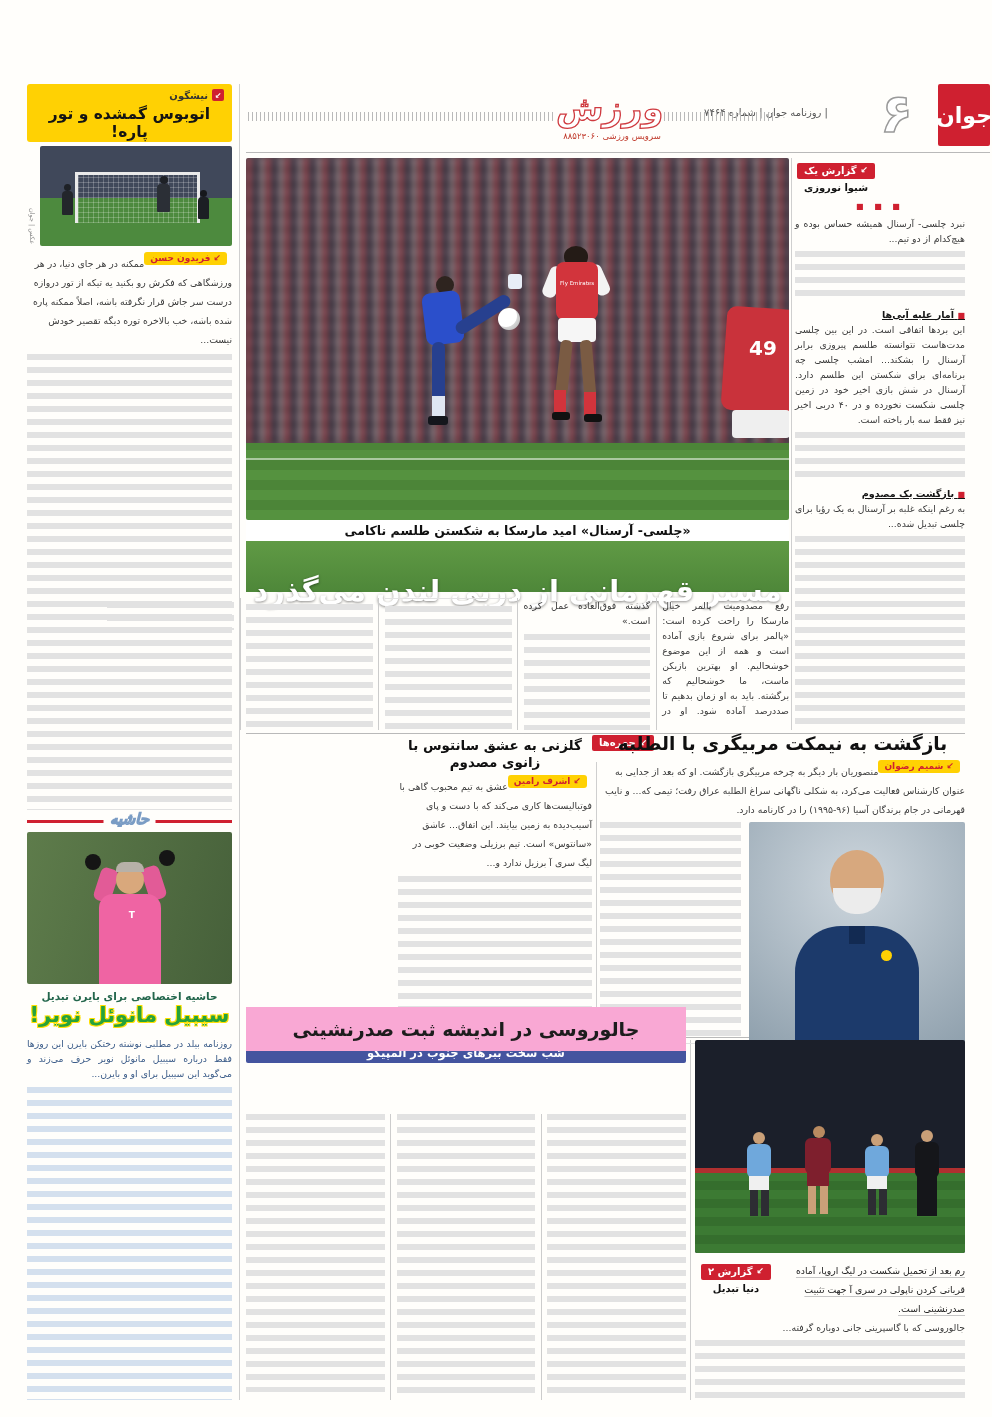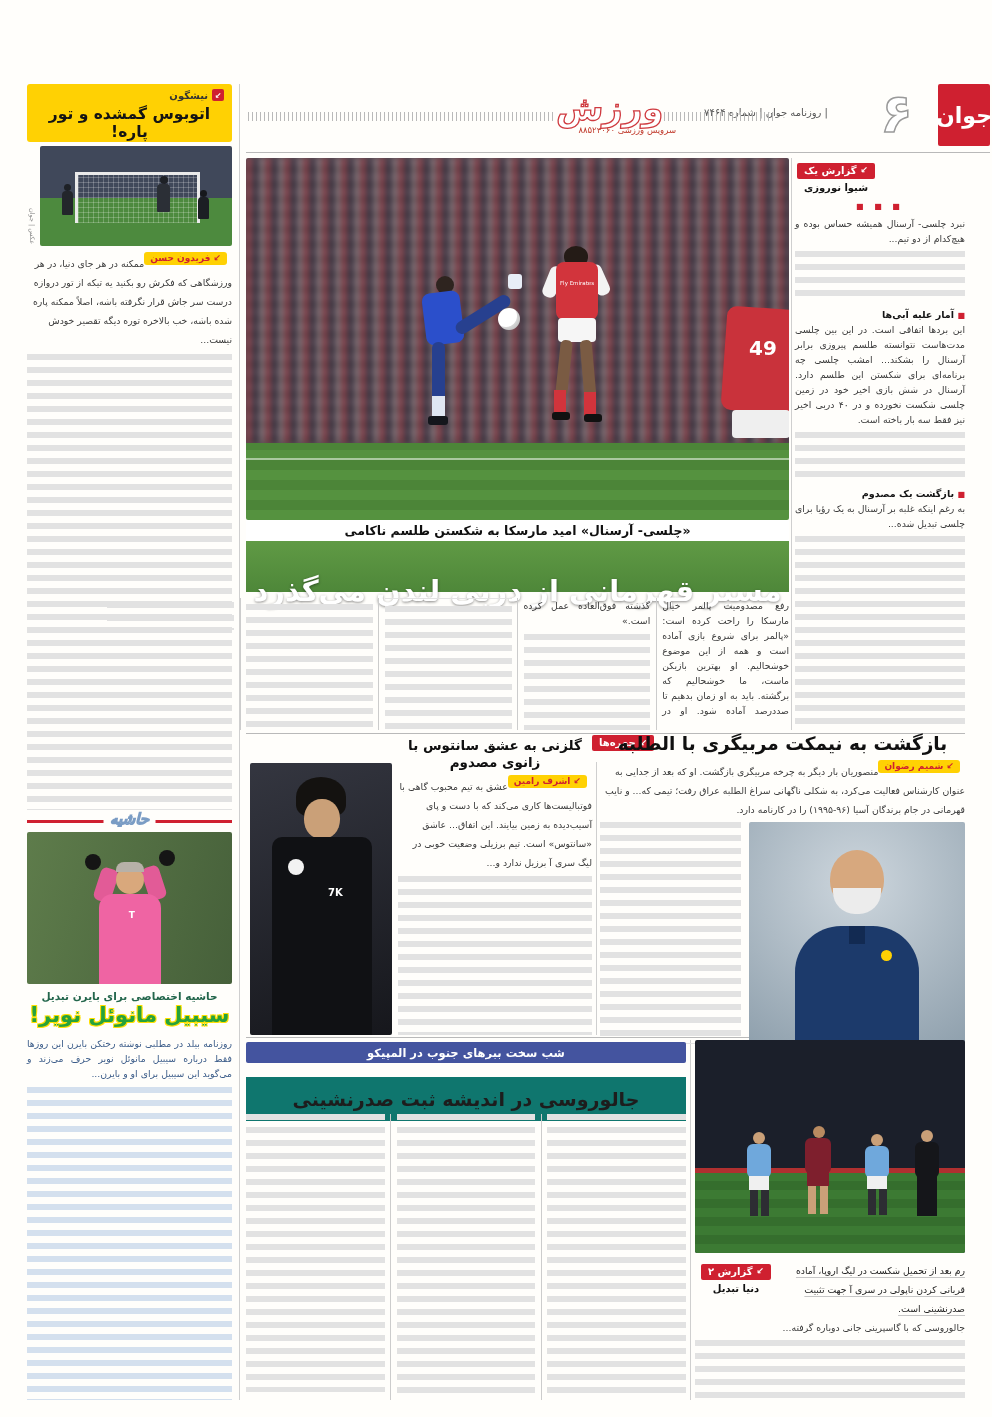--- a/index.html
+++ b/index.html
@@ -15,32 +15,32 @@
   .hr{position:absolute;height:1px;background:#b9b9b9;}
   .vr{position:absolute;width:1px;background:#cfcfcf;}
   
   .badge-red{display:inline-flex;align-items:center;gap:4px;background:#cf2030;color:#fff;
              font-size:10px;font-weight:bold;padding:2px 7px 3px;border-radius:2px;}
   .badge-red .arr{font-size:9px;}
   .badge-yellow{display:inline-flex;align-items:center;gap:3px;background:#ffd103;color:#cf2030;
                 font-size:9px;font-weight:bold;padding:1px 6px 2px;border-radius:3px;margin-inline-start:5px;margin-bottom:2px;}
   .sq{color:#cf2030;font-size:8px;}
   .sep3{color:#cf2030;text-align:center;font-size:8px;letter-spacing:4px;margin:5px 0;}
-  .subhead{font-weight:bold;color:#151515;font-size:9.6px;margin:3px 0 2px;}
+  .subhead{font-weight:bold;color:#151515;font-size:9.6px;margin:3px 0 2px;text-decoration:underline;}
   
   .javan-box{left:938px;top:84px;width:52px;height:62px;background:#cf2030;border-radius:2px;
              display:flex;align-items:center;justify-content:center;}
   .javan-box span{color:#fff;font-size:22px;font-weight:bold;}
   .pagenum{left:880px;top:82px;font-size:54px;font-weight:bold;color:#fff;
            -webkit-text-stroke:1.5px #9a9a9a;}
   .issue{left:656px;top:107px;width:220px;font-size:10px;color:#555;text-align:center;}
   .dots{height:9px;background:repeating-linear-gradient(90deg,#b9b9b9 0 1px,transparent 1px 4px);}
   .varzesh{left:560px;top:88px;width:104px;text-align:center;font-size:34px;font-weight:800;
            color:#fff;-webkit-text-stroke:1.3px #cf3a3f;transform:skewX(-4deg);}
-  .service{left:548px;top:125px;width:128px;text-align:right;font-size:8.5px;color:#c0392b;}
+  .service{left:548px;top:131px;width:128px;text-align:center;font-size:8.5px;color:#c0392b;}
   
   .nish-box{left:27px;top:84px;width:205px;height:58px;background:#ffd103;border-radius:3px;
             padding:5px 8px;box-sizing:border-box;}
   .nish-kicker{display:flex;align-items:center;gap:4px;justify-content:flex-start;
                font-size:10px;font-weight:bold;color:#333;}
   .mini-icon{width:12px;height:12px;background:#cf2030;color:#fff;font-size:8px;border-radius:2px;
              display:inline-flex;align-items:center;justify-content:center;}
   .nish-headline{text-align:center;font-size:15.5px;font-weight:800;color:#141414;margin-top:4px;}
   .photo{overflow:hidden;border-radius:2px;}
   .credit-v{left:28px;top:152px;height:92px;writing-mode:vertical-rl;font-size:6.5px;color:#8a8a8a;}
@@ -66,21 +66,21 @@
   .r-col{display:flex;flex-direction:column;}
   .badge-col{float:left;width:82px;text-align:center;margin:0 6px 4px 0;}
   .byline-name{font-size:10px;font-weight:bold;color:#111;margin-top:3px;text-align:center;}
   .lede{font-size:9.3px;line-height:14px;text-align:justify;color:#222;
         text-decoration:underline;text-decoration-color:#c6c6c6;text-underline-offset:3px;}
   
   .mid-headline{font-weight:800;color:#101010;}
   
   .strip-blue{left:246px;top:1042px;width:440px;height:21px;background:#44549f;border-radius:2px;
               display:flex;align-items:center;justify-content:center;color:#fff;font-size:11.5px;font-weight:bold;}
-  .cream{left:246px;top:1077px;width:440px;height:44px;background:#0f766e;display:flex;align-items:center;
+  .cream{left:246px;top:1007px;width:440px;height:44px;background:#f9a8d4;display:flex;align-items:center;
          justify-content:center;font-size:19px;font-weight:800;color:#1d1d1d;}
   .jal-body{left:246px;top:1114px;width:440px;height:286px;column-count:3;column-gap:12px;
             column-rule:1px solid #ccc;column-fill:auto;}
   
   .fig-h{position:absolute;border-radius:50%;}
   .shape{position:absolute;}
 </style>
 </head>
 <body>
 
@@ -261,27 +261,20 @@
         <div class="shape" style="left:84px;top:66px;width:48px;height:26px;background:#ececec;border-radius:0 0 22px 22px;"></div>
         <div class="shape" style="left:46px;top:104px;width:124px;height:118px;background:#1c3a6b;border-radius:46px 46px 0 0;"></div>
         <div class="shape" style="left:100px;top:104px;width:16px;height:18px;background:#122a52;"></div>
         <div class="shape" style="left:132px;top:128px;width:11px;height:11px;background:#ffd103;border-radius:50%;"></div>
       </div>
       <div class="tl grow"></div>
     </div>
   </div>
 
   <div class="abs" style="left:250px;top:735px;width:342px;height:300px;">
-    <div class="photo" style="position:absolute;left:0;top:28px;width:142px;height:272px;background:linear-gradient(160deg,#343640,#16171c);">
-      <div class="shape" style="left:46px;top:14px;width:50px;height:40px;background:#141210;border-radius:50% 50% 30% 30%;"></div>
-      <div class="shape" style="left:54px;top:36px;width:36px;height:40px;background:#caa078;border-radius:48%;"></div>
-      <div class="shape" style="left:22px;top:74px;width:100px;height:198px;background:#101114;border-radius:10px 10px 0 0;"></div>
-      <div class="shape" style="left:38px;top:96px;width:16px;height:16px;background:#f2f2f2;border-radius:50%;"></div>
-      <div class="shape" style="left:78px;top:124px;color:#fff;font-size:10px;font-weight:bold;">7K</div>
-    </div>
     <div class="mid-headline" style="position:absolute;left:148px;top:2px;width:194px;text-align:center;font-size:13.5px;line-height:17px;">گلزنی به عشق سانتوس با زانوی مصدوم</div>
     <div class="col-flex" style="position:absolute;left:148px;top:40px;width:194px;height:260px;">
       <div>
         <span class="badge-yellow" style="float:right;">
           <span>↙</span>
           <span>اشرف رامین</span>
         </span>
         <span class="body-txt">عشق به تیم محبوب گاهی با فوتبالیست‌ها کاری می‌کند که با دست و پای آسیب‌دیده به زمین بیایند. این اتفاق... عاشق «سانتوس» است. تیم برزیلی وضعیت خوبی در لیگ سری آ برزیل ندارد و...</span>
       </div>
       <div class="tl grow" style="margin-top:6px;"></div>

